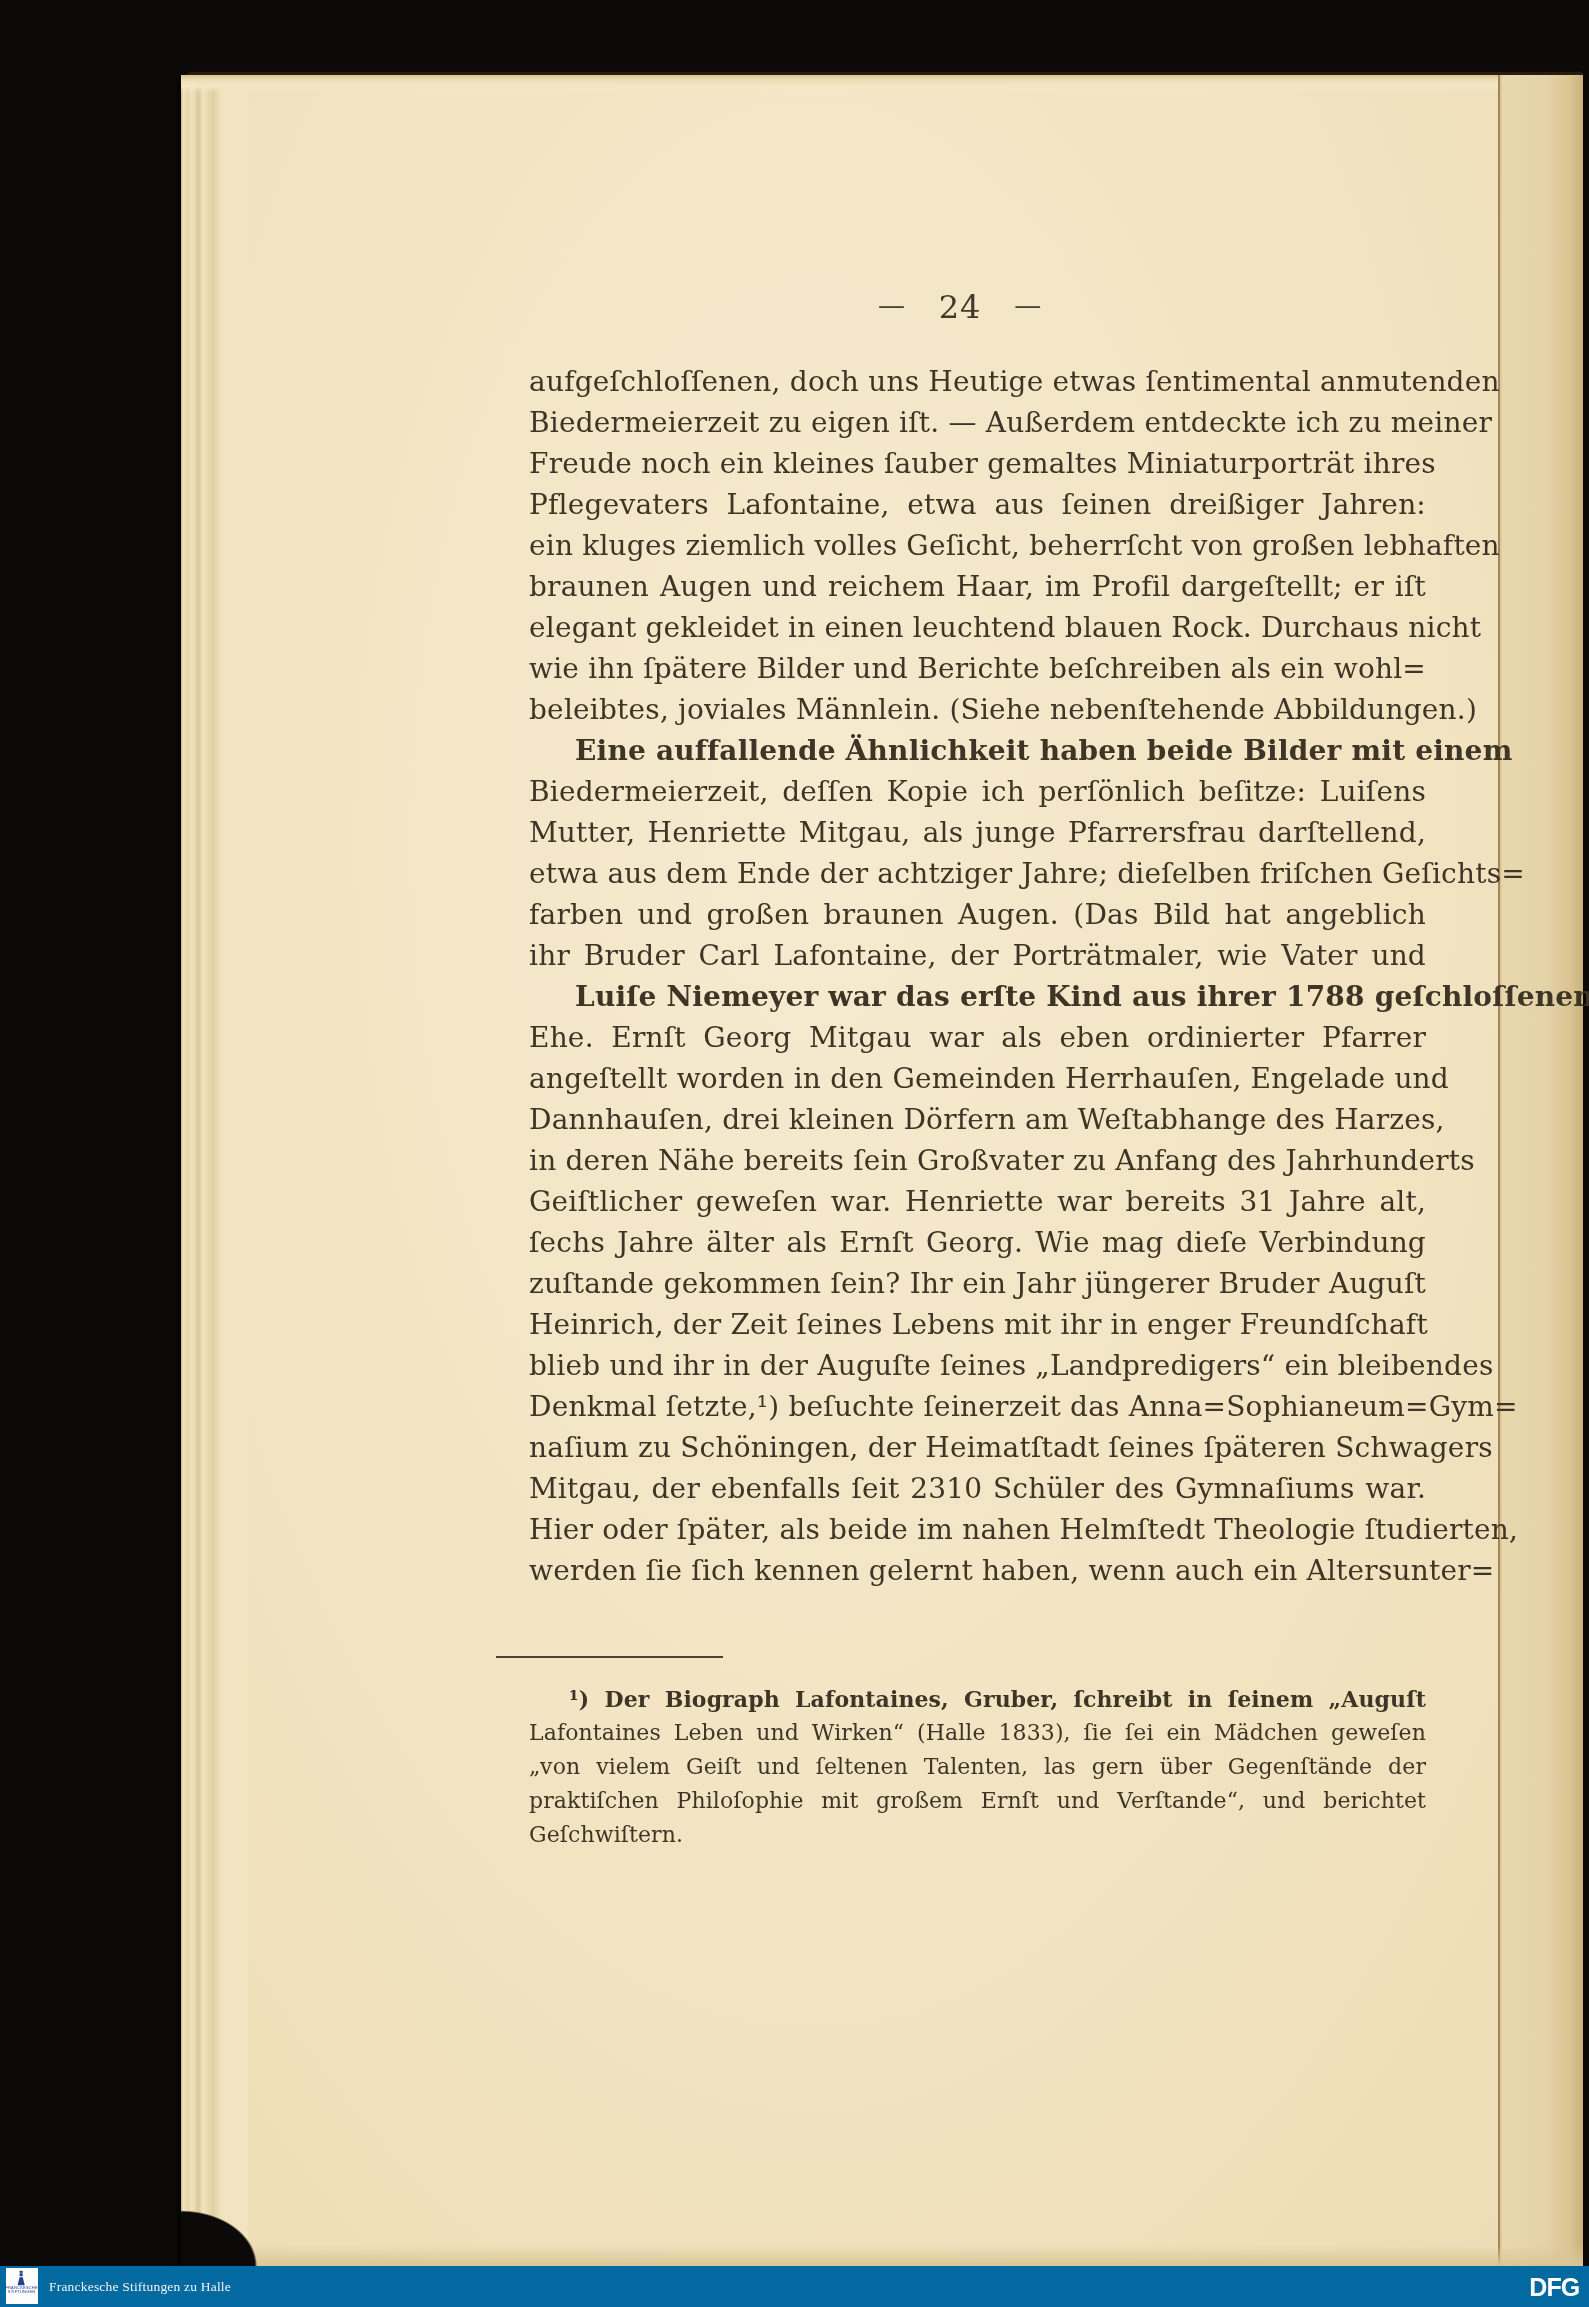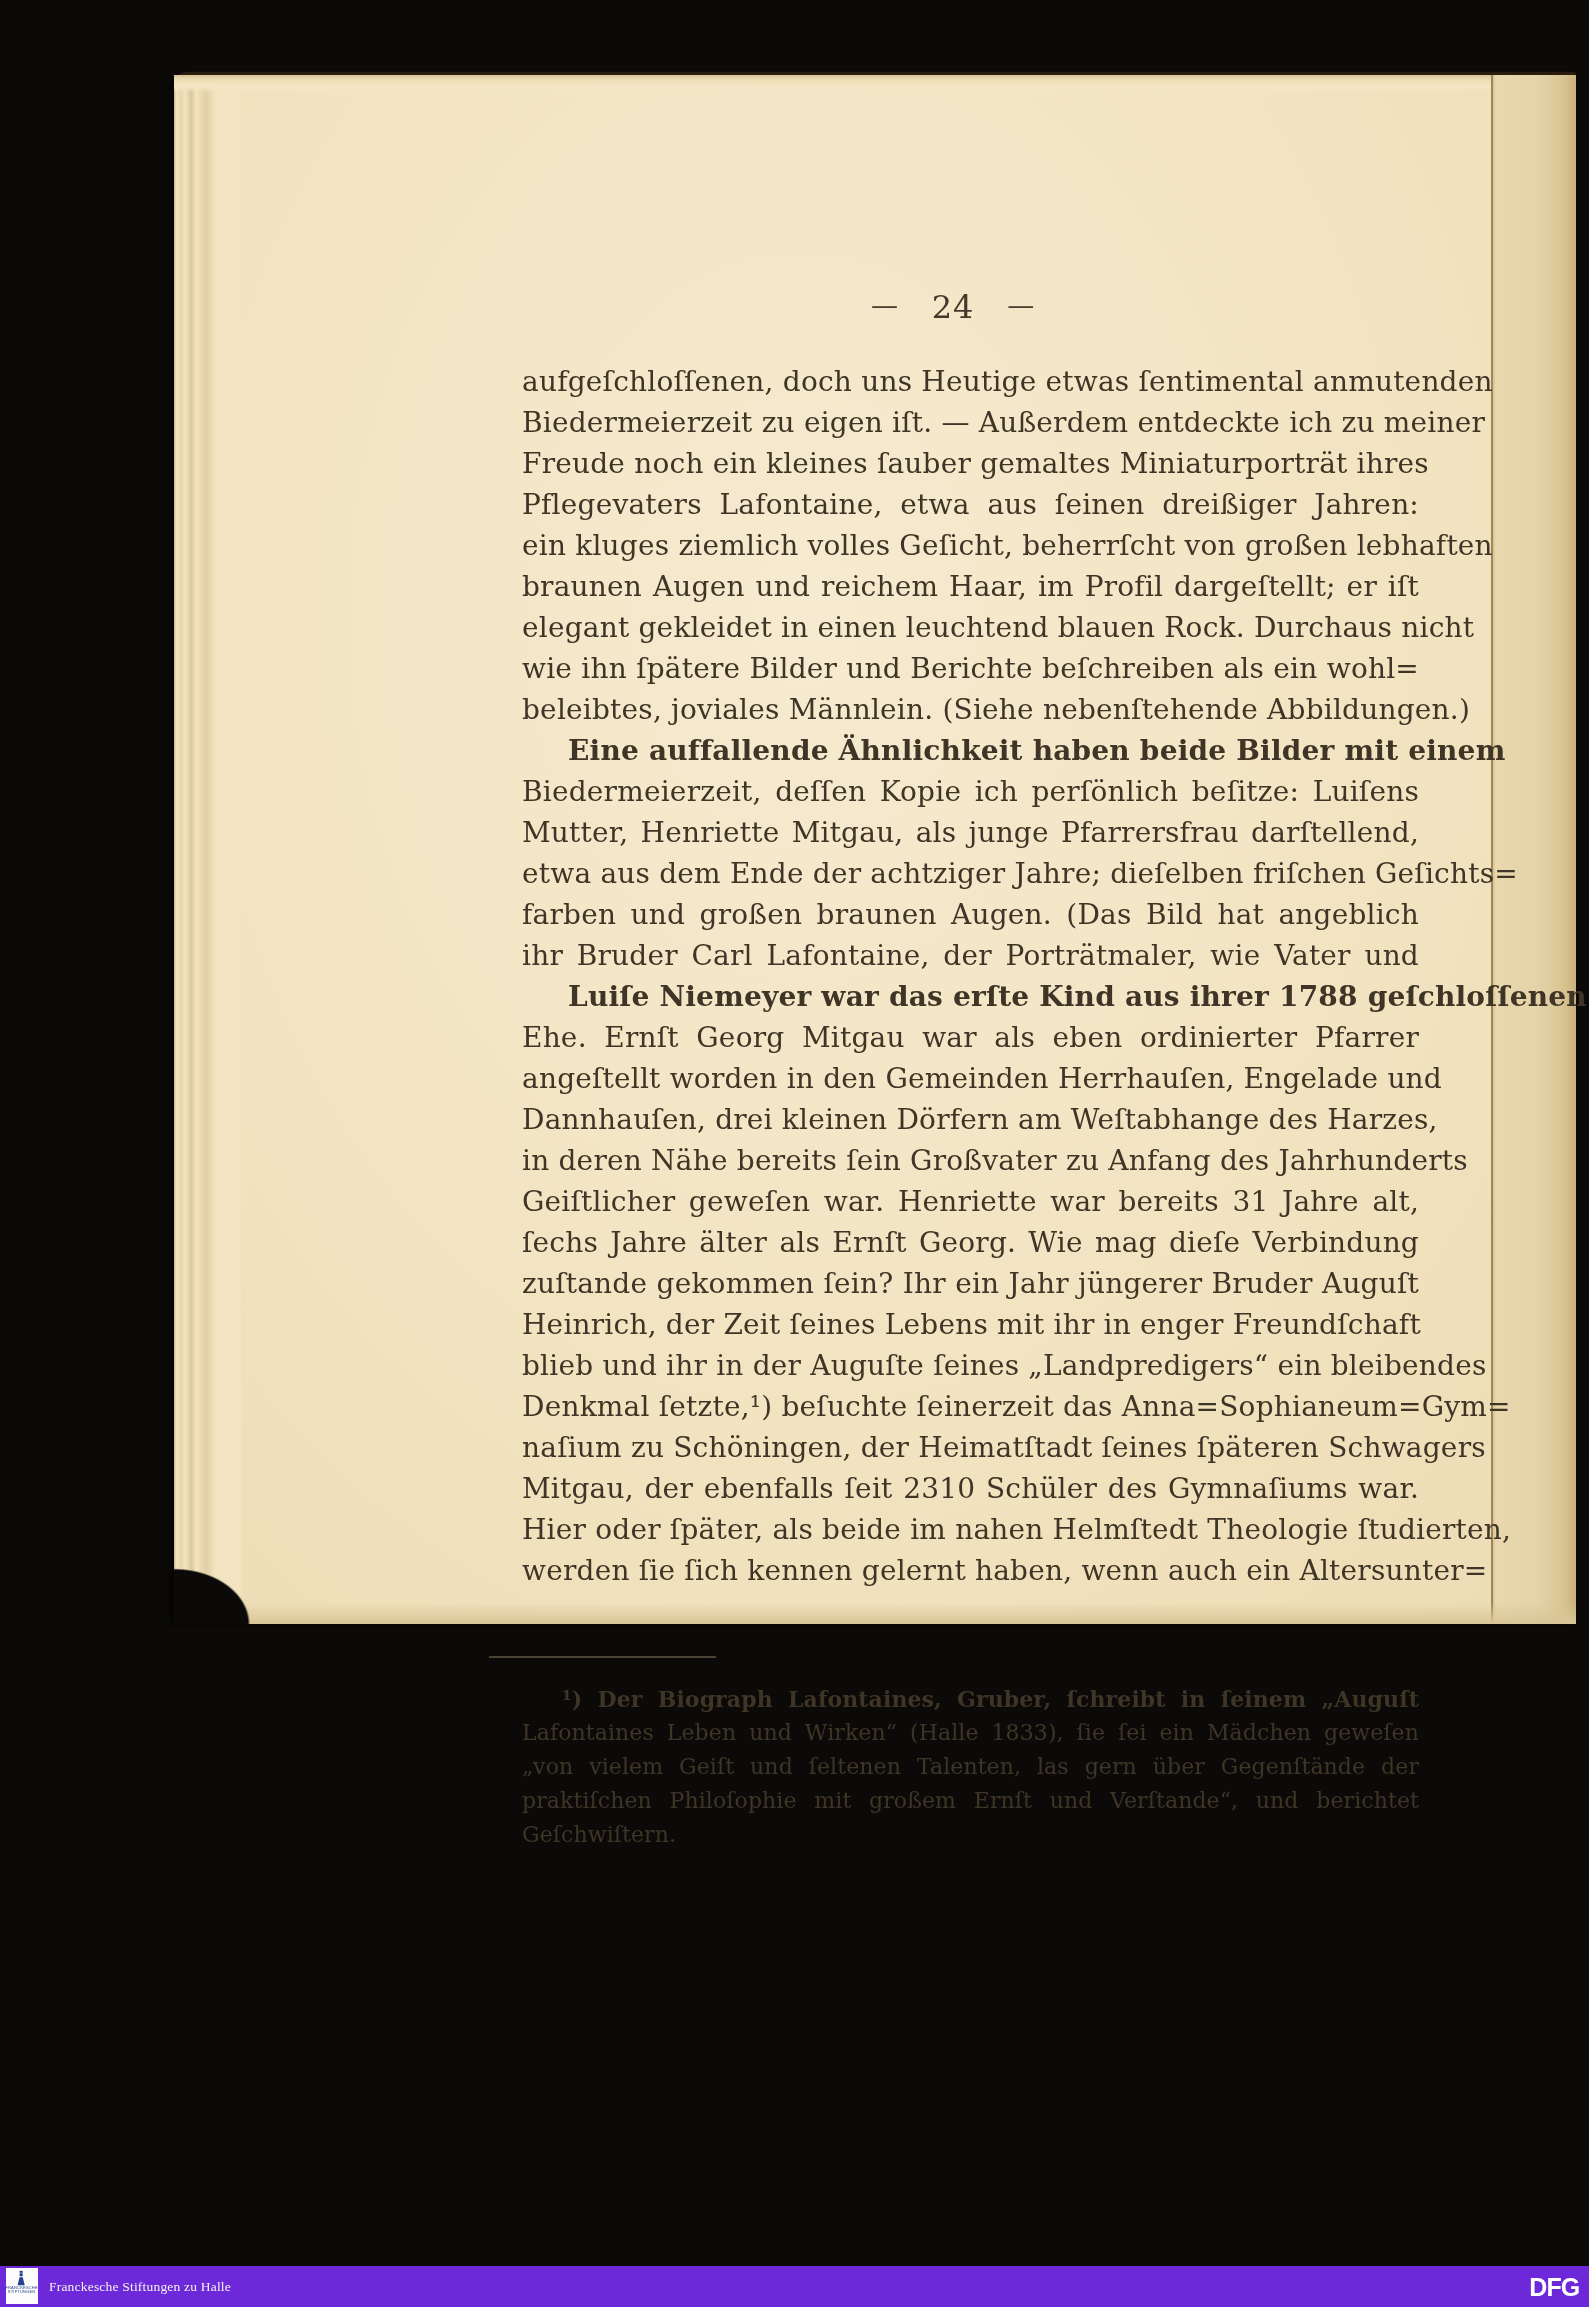--- a/index.html
+++ b/index.html
@@ -1,19 +1,19 @@
 <!DOCTYPE html>
 <html style="font-size:12.7px"><head>
 <meta charset="utf-8">
 <style>
   html,body{margin:0;padding:0;background:#0b0a08;}
   .stage{position:relative;width:1589px;height:2307px;background:#0b0a08;overflow:hidden;
          font-family:"DejaVu Serif", serif;}
   
-  .page{position:absolute;left:174px;top:75px;width:1402px;height:1549px;
+  .page{position:absolute;left:181px;top:75px;width:1402px;height:2191px;
         background:
           radial-gradient(ellipse at 45% 35%, #f6ead0 0%, #f2e4c1 55%, #ecdcb4 100%);
         border-radius:12.7px 3.2px 0 0;
         box-shadow:0 -3.2px 0 #2a1c0d, -3.2px 0 4.8px rgba(0,0,0,.6);}
   
   .edge-left{position:absolute;left:0;top:0;bottom:0;width:67px;
         background:repeating-linear-gradient(90deg,
           #cdb88c 0px,#f0e2bd 2.4px,#e6d6ac 7.2px,#f2e4c1 11px,#dcc89b 17.5px,
           #f2e4c1 22px,#e2d0a4 32px,#f2e4c1 41px,#f2e4c1 67px);
         border-radius:12.7px 0 0 0;}
@@ -42,21 +42,21 @@
          text-align:justify;text-align-last:justify;letter-spacing:0.2px;margin-left:35px;}
   .tline.indent{text-indent:46px;font-weight:bold;}
   .tline.last{text-align-last:left;}
   .footnote-rule{position:absolute;top:1581px;left:1.6px;width:227px;height:0;
          border-top:2.4px solid #4c4234;}
   .footnote{position:absolute;top:1607px;left:0;width:100%;}
   .footnote .tline{font-size:22px;line-height:34px;height:34px;letter-spacing:0.1px;}
   .footnote .tline.indent{text-indent:40px;}
 
   
-  .viewer-bar{position:absolute;left:0;right:0;bottom:0;height:41px;background:#6d28d9;
+  .viewer-bar{position:absolute;left:0;right:0;bottom:0;height:41px;background:#0369a1;
         font-family:"Liberation Sans", sans-serif;}
   .lib-logo{position:absolute;left:5.6px;top:2.4px;width:32px;height:36px;background:#fdfdfd;
         display:flex;flex-direction:column;align-items:center;justify-content:flex-start;
         padding-top:1.6px;box-sizing:border-box;}
   .lib-logo svg{display:block;}
   .lib-logo .logo-text{font-size:4px;line-height:4.4px;color:#25418c;text-align:center;
         font-family:"Liberation Sans", sans-serif;letter-spacing:0.2px;}
   .lib-title{position:absolute;left:49px;top:50%;transform:translateY(-50%);
         font-family:"Liberation Serif", serif;font-size:13.5px;color:#f4f4f2;letter-spacing:0.2px;}
   .dfg-logo{position:absolute;right:9.5px;top:50%;transform:translateY(-50%);

